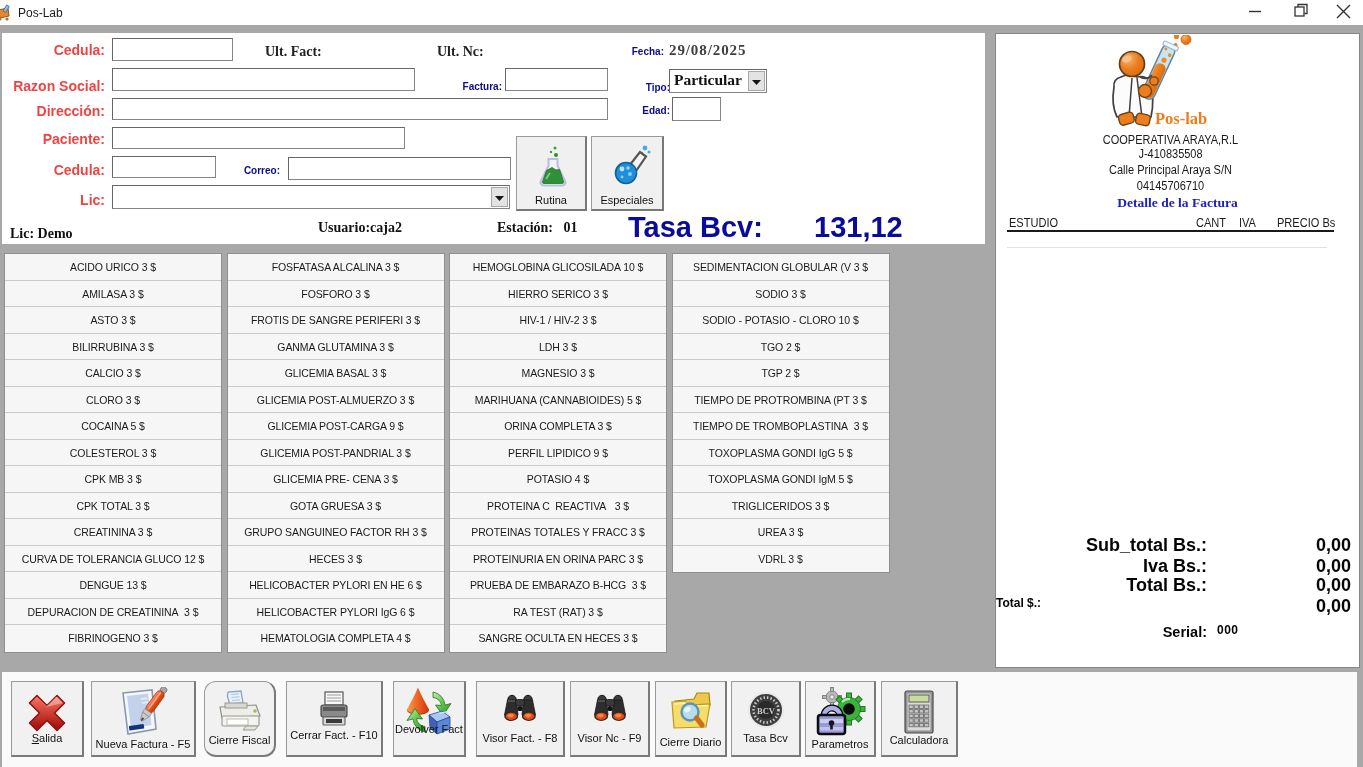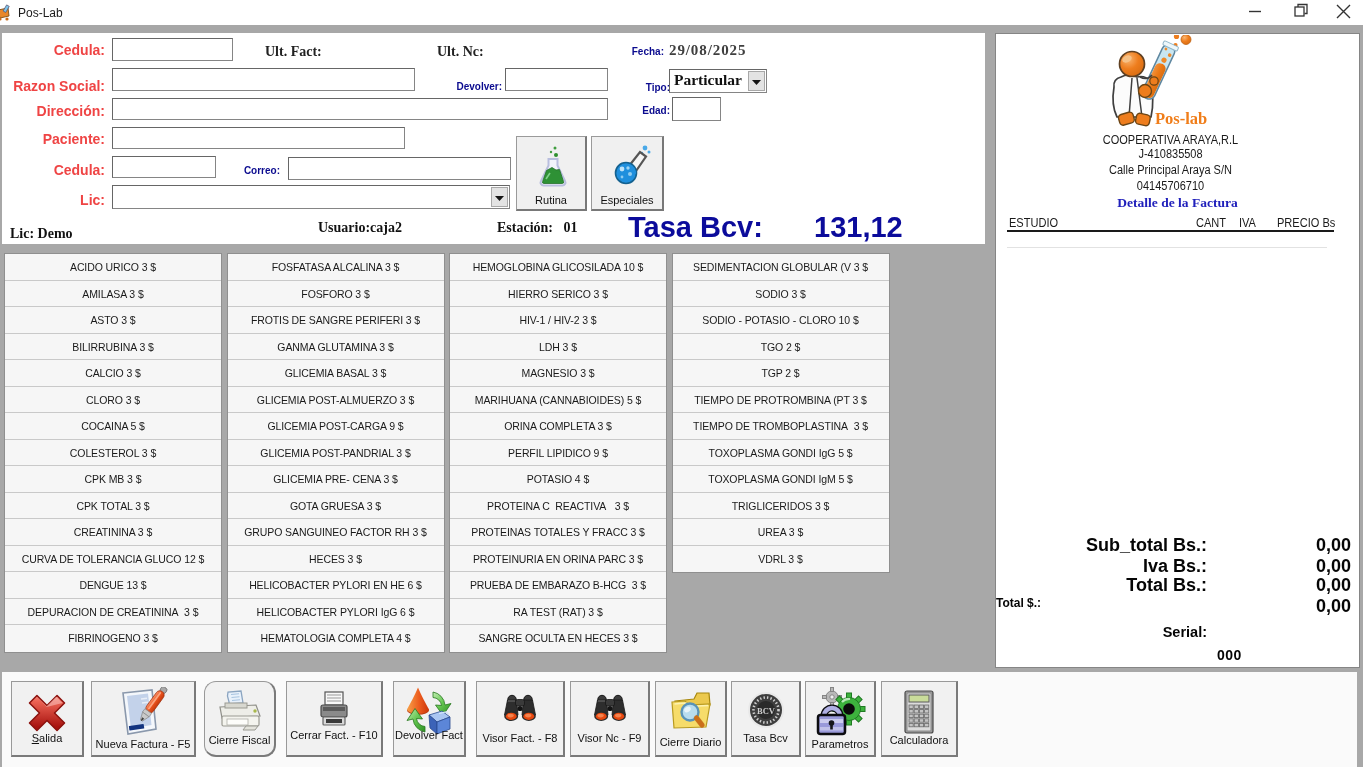--- a/index.html
+++ b/index.html
@@ -48,21 +48,21 @@
 <div class="ab formarea" id="form">
   <div class="lbl" style="top:9px;">Cedula:</div>
   <div class="inp" style="left:110px;top:5px;width:121px;height:23px;"></div>
   <div class="ab serif" style="left:263px;top:11px;font-size:14px;color:#222;">Ult. Fact:</div>
   <div class="ab serif" style="left:435px;top:11px;font-size:14px;color:#222;">Ult. Nc:</div>
   <div class="lblr" style="left:562px;width:100px;top:10px;">Fecha:</div>
   <div class="ab serif" style="left:667px;top:9px;font-size:15px;letter-spacing:0.9px;color:#3f3f3f;">29/08/2025</div>
 
   <div class="lbl" style="top:45px;">Razon Social:</div>
   <div class="inp" style="left:110px;top:35px;width:303px;height:23px;"></div>
-  <div class="lblr" style="left:380px;width:120px;top:45px;">Devolver:</div>
+  <div class="lblr" style="left:380px;width:120px;top:45px;">Factura:</div>
   <div class="inp" style="left:503px;top:35px;width:103px;height:23px;"></div>
   <div class="lblr" style="left:568px;width:100px;top:46px;">Tipo:</div>
   <div class="inp" style="left:667px;top:36px;width:98px;height:24px;">
     <div class="ab serif" style="left:4px;top:1px;font-size:15.5px;color:#111;">Particular</div>
     <div class="combo-arrow"><svg width="9" height="5" style="margin-top:8px">
           <path d="M0,0 h9 l-4.5,5 Z" fill="#151515"></path>
         </svg></div>
   </div>
 
   <div class="lbl" style="top:70px;">Dirección:</div>
@@ -172,21 +172,21 @@
 
   <div class="ab" style="left:0;top:501px;width:211px;text-align:right;font-size:18px;font-weight:bold;color:#050505;">Sub_total Bs.:</div>
   <div class="ab" style="left:0;top:522px;width:211px;text-align:right;font-size:18px;font-weight:bold;color:#050505;">Iva Bs.:</div>
   <div class="ab" style="left:0;top:541px;width:211px;text-align:right;font-size:18px;font-weight:bold;color:#050505;padding-left:47px;">Total Bs.:</div>
   <div class="ab" style="left:0;top:562px;width:211px;text-align:left;font-size:12px;font-weight:bold;color:#050505;">Total $.:</div>
   <div class="ab" style="left:0;top:501px;width:355px;text-align:right;font-size:18px;font-weight:bold;color:#050505;">0,00</div>
   <div class="ab" style="left:0;top:522px;width:355px;text-align:right;font-size:18px;font-weight:bold;color:#050505;">0,00</div>
   <div class="ab" style="left:0;top:541px;width:355px;text-align:right;font-size:18px;font-weight:bold;color:#050505;">0,00</div>
   <div class="ab" style="left:0;top:562px;width:355px;text-align:right;font-size:18px;font-weight:bold;color:#050505;">0,00</div>
   <div class="ab" style="left:0;top:590px;width:211px;text-align:right;font-size:14.5px;font-weight:bold;color:#050505;">Serial:</div>
-  <div class="ab" style="left:221px;top:589px;font-size:14px;font-weight:bold;color:#050505;letter-spacing:0.5px;margin-top:24px;">000</div>
+  <div class="ab" style="left:221px;top:589px;font-size:12px;font-weight:bold;color:#050505;letter-spacing:0.5px;">000</div>
 </div>
 <div class="ab toolstrip"></div>
 <div class="gridcol" style="left:4px;">
   <div class="cell">ACIDO URICO 3 $</div>
   <div class="cell">AMILASA 3 $</div>
   <div class="cell">ASTO 3 $</div>
   <div class="cell">BILIRRUBINA 3 $</div>
   <div class="cell">CALCIO 3 $</div>
   <div class="cell">CLORO 3 $</div>
   <div class="cell">COCAINA 5 $</div>
@@ -327,21 +327,21 @@
     </defs>
     <ellipse cx="13" cy="24.5" rx="11" ry="4.2" fill="#b83a12"></ellipse>
     <path d="M13,1.5 C16,9 21,18 24,23.5 A11,4.2 0 0 1 2,23.5 C5,18 10,9 13,1.5 Z" fill="url(#coneg)"></path>
     <path d="M28,6 a14.5,14.5 0 0 1 12,13 l6,-1.5 -8,12 -7.5,-10.5 6,0.5 a9,9 0 0 0 -8.5,-8 Z" fill="url(#grn)" stroke="#25761c" stroke-width="0.8"></path>
     <path d="M20,46 a14.5,14.5 0 0 1 -12,-13 l-6,1.5 8,-12 7.5,10.5 -6,-0.5 a9,9 0 0 0 8.5,8 Z" fill="url(#grn)" stroke="#25761c" stroke-width="0.8"></path>
     <path d="M24,29 L37,25 L45,31 L32,36 Z" fill="#aac6f2" stroke="#2a4a90" stroke-width="0.8"></path>
     <path d="M24,29 L32,36 L32,48 L25,42 Z" fill="#3c63b8" stroke="#2a4a90" stroke-width="0.8"></path>
     <path d="M32,36 L45,31 L45,43 L32,48 Z" fill="#5c86d8" stroke="#2a4a90" stroke-width="0.8"></path>
     <path d="M34,27.5 L41,26 L44,28.5" stroke="#d8e6fa" stroke-width="1.2" fill="none"></path>
   </svg>
-  <div class="tlab" style="bottom:14px;">Devolver Fact</div>
+  <div class="tlab" style="bottom:20px;">Devolver Fact</div>
 </div>
 <div class="tbtn" style="left:476px;width:89px;">
   <svg class="ticon" style="top:12px" width="38" height="30" viewBox="0 0 38 30">
     <g id="bino">
       <circle cx="11" cy="5.5" r="4.2" fill="#3c3c3c" stroke="#191919" stroke-width="1"></circle>
       <circle cx="27" cy="5.5" r="4.2" fill="#3c3c3c" stroke="#191919" stroke-width="1"></circle>
       <path d="M6.5,6 L15.5,6 L17,21 L3.5,21 Z" fill="#2d2d2d" stroke="#171717" stroke-width="0.8"></path>
       <path d="M22.5,6 L31.5,6 L34.5,21 L21,21 Z" fill="#2d2d2d" stroke="#171717" stroke-width="0.8"></path>
       <rect x="14.5" y="5.5" width="9" height="6.5" rx="2" fill="#3a3a3a" stroke="#171717" stroke-width="0.8"></rect>
       <circle cx="19" cy="14.5" r="2.6" fill="#141414"></circle>

